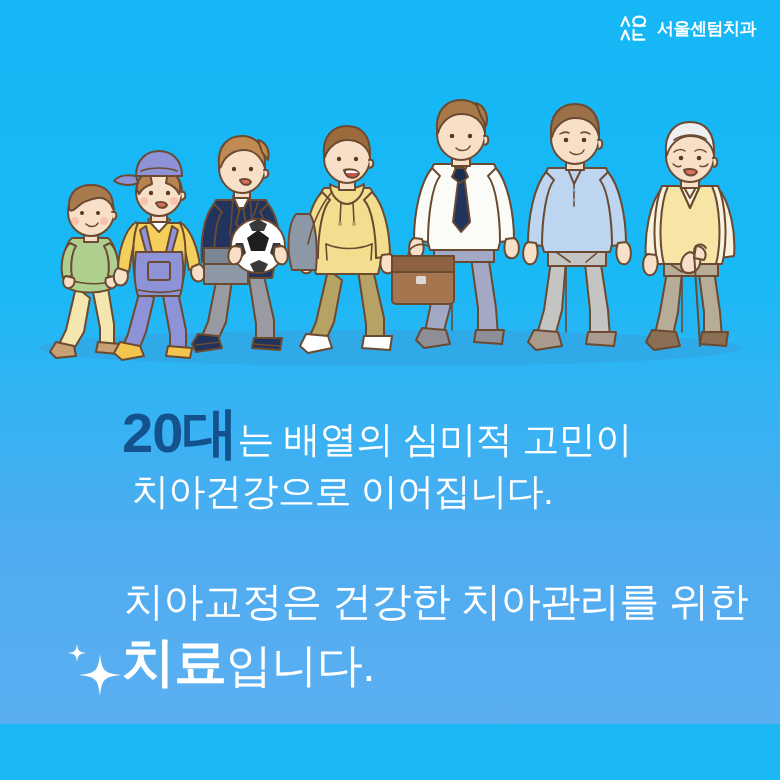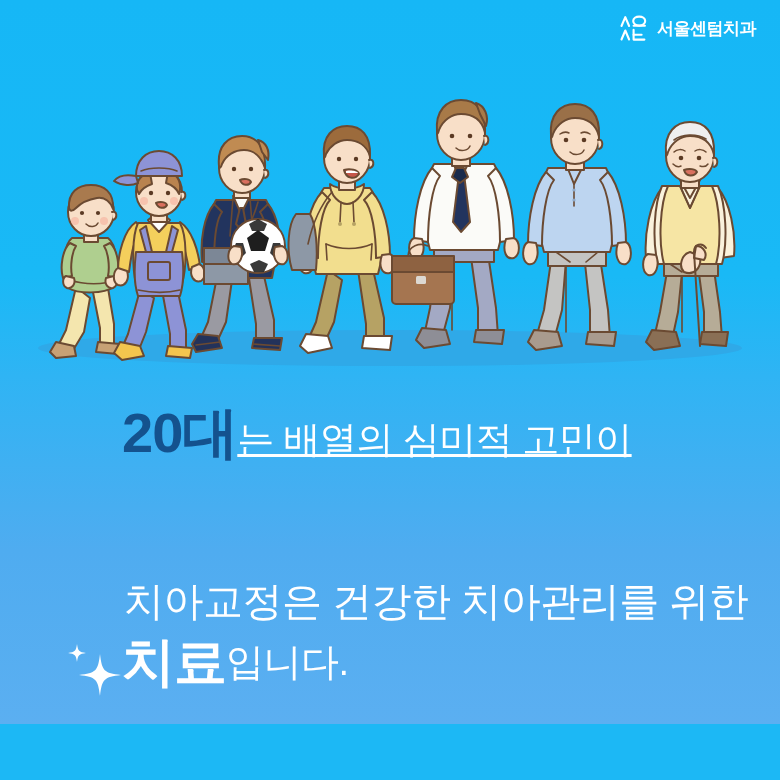--- a/index.html
+++ b/index.html
@@ -39,37 +39,36 @@
   .l1 { margin-left:122px; height:68px; display:flex; align-items:baseline; }
   .l2 { margin-left:120px; height:66px; display:flex; align-items:baseline; }
 
   .big {
     font-size:56px; font-weight:700; color:#14528E;
     letter-spacing:-1px;
   }
   .reg {
     font-size:37px; font-weight:400; color:#FFFFFF;
     letter-spacing:-0.5px;
-    text-decoration:underline;
   }
   .reg.pad { margin-left:12px; }
 
   .l3 {
     margin-top:42px; margin-left:124px;
     font-size:40px; font-weight:400; color:#FFFFFF; letter-spacing:-0.5px;
   }
   .l4 {
     margin-top:14px; margin-left:122px;
-    display:flex; align-items:center;
+    display:flex; align-items:flex-end;
   }
   .bigw {
     font-size:53px; font-weight:700; color:#FFFFFF; letter-spacing:-1px;
   }
   .regw {
-    font-size:38px; font-weight:400; color:#FFFFFF; letter-spacing:-0.5px;
+    font-size:46px; font-weight:400; color:#FFFFFF; letter-spacing:-0.5px;
   }
 
   
   #sparkles { position:absolute; left:60px; top:640px; width:90px; height:70px; }
   #sparkles svg { display:block; }
 </style>
 </head>
 <body>
 
 <div id="card">
@@ -403,20 +402,21 @@
   </div>
 
   <div id="copy">
 
     <div class="line l1">
       <span class="big">20대</span>
       <span class="reg">는 배열의 심미적 고민이</span>
     </div>
 
     <div class="line l2">
+      <span class="reg pad">치아건강으로 이어집니다.</span>
     </div>
 
     <div class="line l3">치아교정은 건강한 치아관리를 위한</div>
 
     <div class="line l4">
       <span class="bigw">치료</span>
       <span class="regw">입니다.</span>
     </div>
 
   </div>

